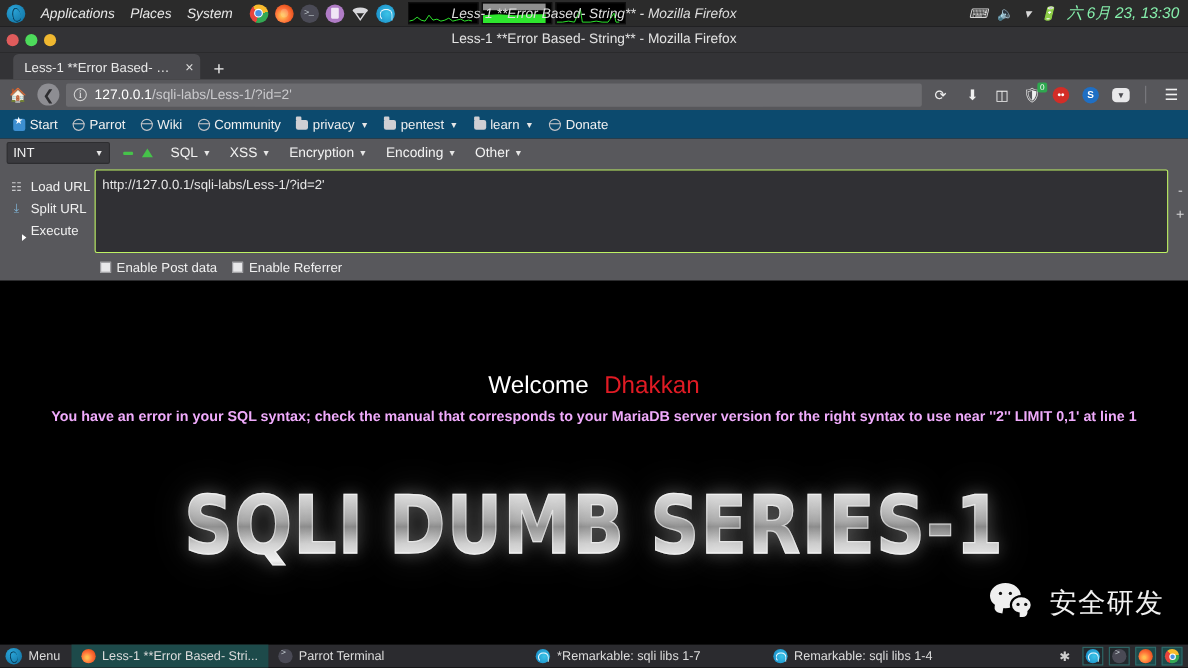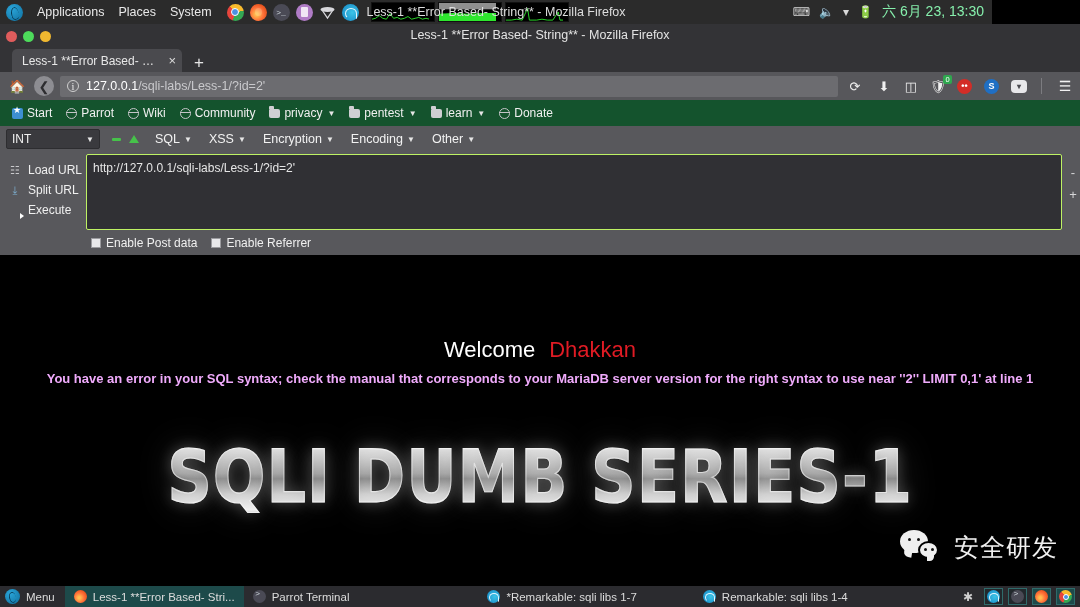--- a/index.html
+++ b/index.html
@@ -8,24 +8,24 @@
     width: 1080px; height: 607px;
     background: #000;
     font-family: "Liberation Sans", sans-serif;
     overflow: hidden;
     position: relative;
     -webkit-font-smoothing: antialiased;
   }
 
   
   #gnome-panel {
-    position: absolute; top: 0; left: 0; width: 992px; height: 24px;
+    position: absolute; top: 0; left: 0; width: 1080px; height: 24px;
     background: #2b2b2b;
     display: flex; align-items: center;
-    color: #e8e8e8; font-size: 12.5px;
+    color: #e8e8e8; font-size: 12.5px; font-style: italic;
   }
   .gp-logo {
     width: 17px; height: 17px; border-radius: 50%;
     background: radial-gradient(circle at 35% 30%, #2aa4d8, #0f6f9e);
     margin-left: 6px; margin-right: 7px;
     position: relative; flex: none;
   }
   .gp-logo::after {
     content: ""; position: absolute; left: 5px; top: 3px;
     width: 7px; height: 11px;
@@ -111,21 +111,21 @@
     text-align: center; padding: 0 1px; font-family: "Liberation Sans", sans-serif;
   }
   .ic-circ { width: 15px; height: 15px; border-radius: 50%; display: flex; align-items: center;
     justify-content: center; font-size: 9px; font-weight: bold; color: #fff; }
   .ic-lastpass { background: #d32d27; }
   .ic-s { background: #1f6fc4; }
   .ic-pocket { background: #e8e8ea; color: #4b4b50; border-radius: 4px; width:16px;height:13px;font-size:8px;}
   .nav-sep { width: 1px; height: 16px; background: #7c7c80; margin: 0 3px; }
   .nav-ham { color: #f2f2f2; font-size: 14px; width: 18px; text-align: center; }
 
-  #ff-bookmarks { height: 26px; background: #14532d; display: flex; align-items: center; padding-left: 6px; gap: 2px; }
+  #ff-bookmarks { height: 26px; background: #0c4a6e; display: flex; align-items: center; padding-left: 6px; gap: 2px; }
   .bm { display: flex; align-items: center; gap: 4px; padding: 2px 6px; font-size: 12px; color: #f0f0f0; white-space: nowrap; }
   .bm-ico { width: 11px; height: 11px; flex: none; border-radius: 2px; }
   .bm-star { background: #3d8fd1; position: relative; }
   .bm-star::after { content: "\2605"; position: absolute; left: 1px; top: -3px; font-size: 9px; color: #fff; line-height: 11px;}
   .bm-globe { border: 1.3px solid #c4c4c8; border-radius: 50%; background: transparent; position: relative; }
   .bm-globe::after { content:""; position:absolute; left:-1px; top:3.5px; width:11px; height:0; border-top:1.2px solid #c4c4c8;}
   .bm-folder { background: #cfcfd3; border-radius: 1px 2px 2px 2px; position: relative; height:9px;}
   .bm-folder::before { content:""; position:absolute; top:-2.5px; left:0; width:5px;height:2.5px;background:#cfcfd3;border-radius:1px 1px 0 0;}
   .caret { font-size: 8px; color: #e6e6e6; margin-left: 1px; }
 

